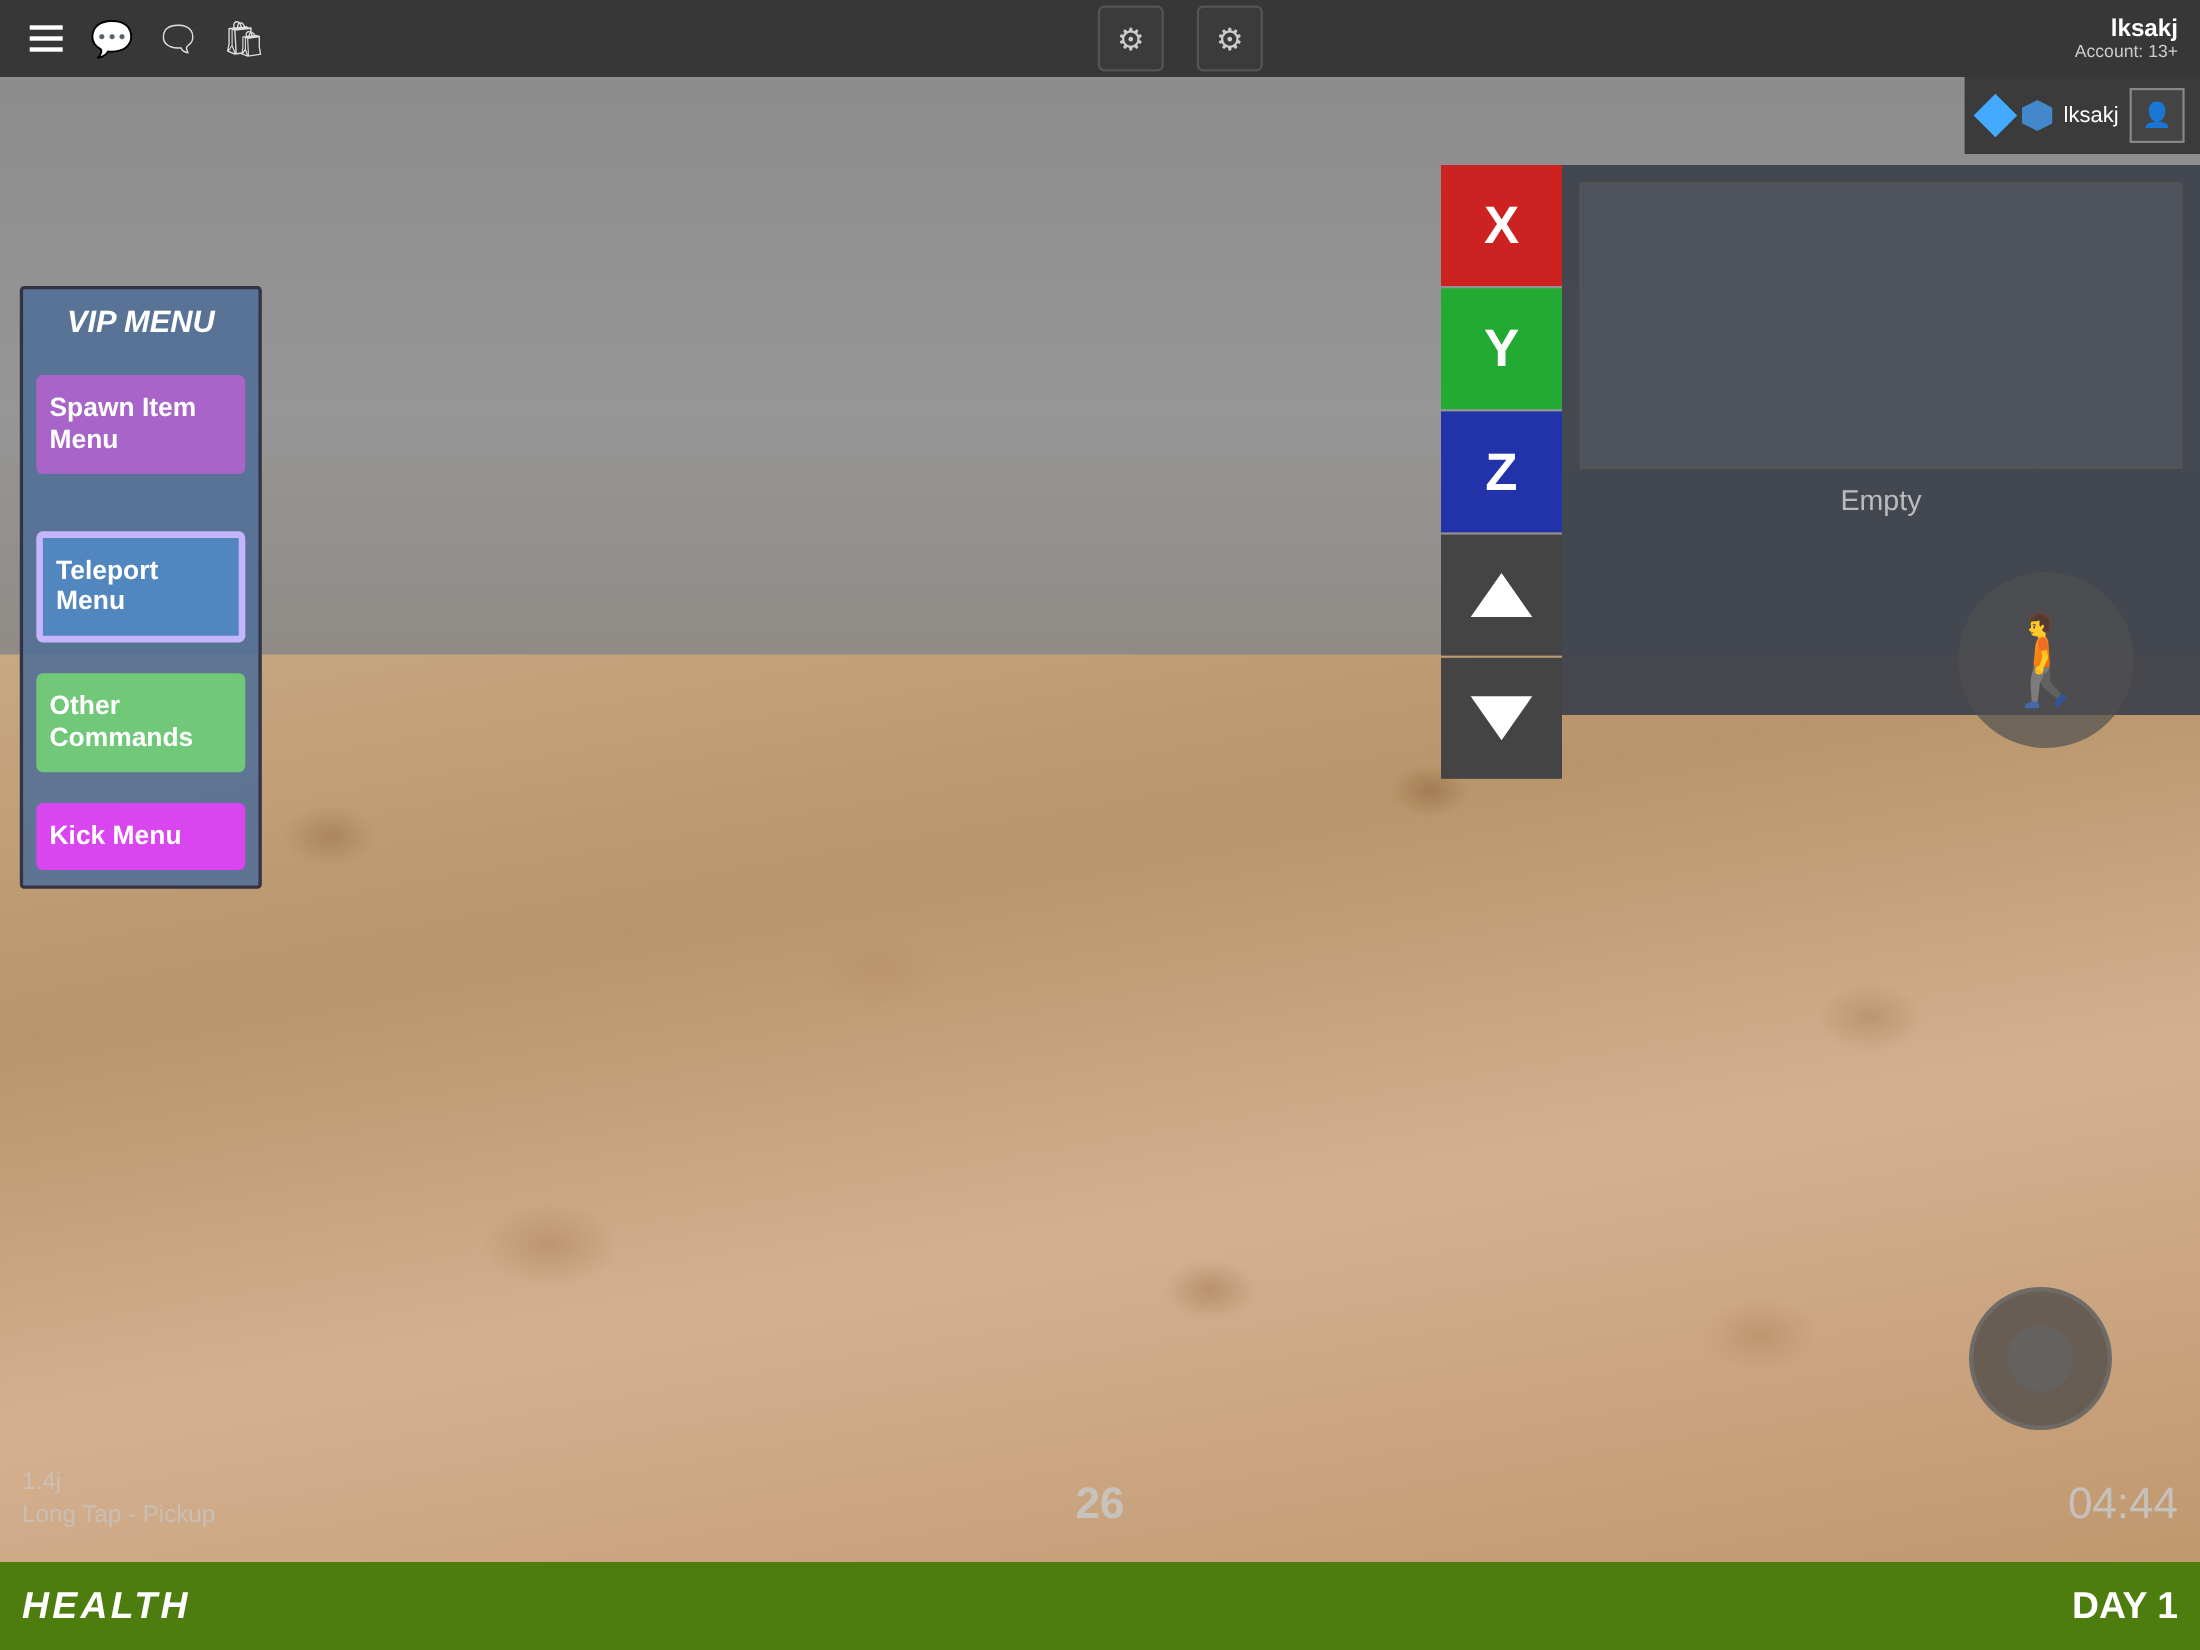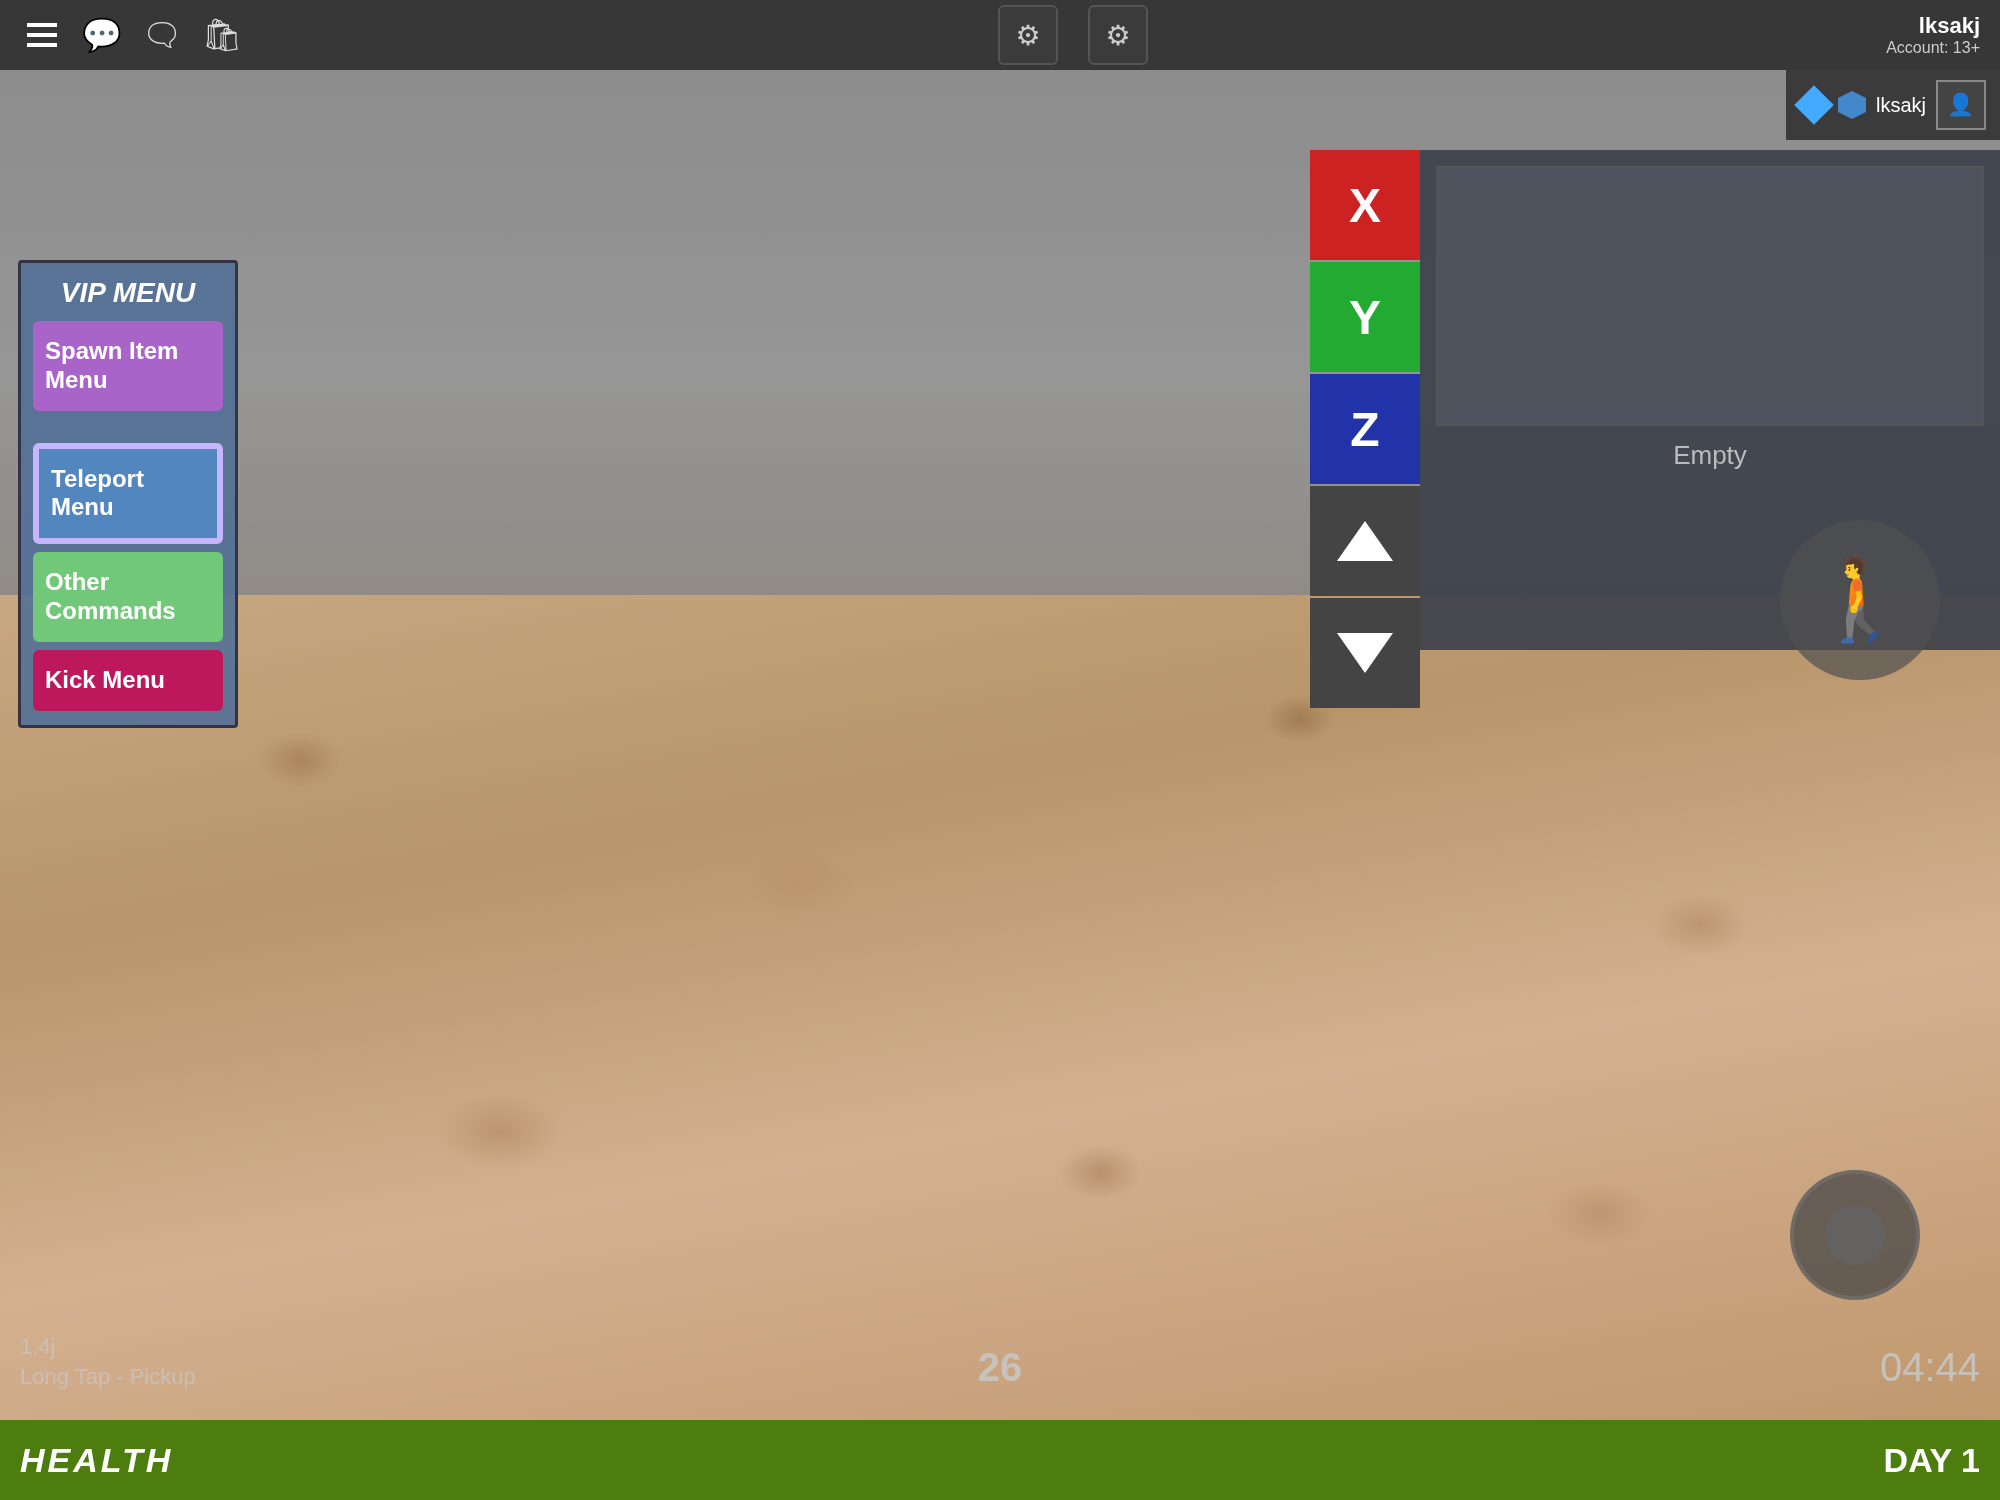--- a/index.html
+++ b/index.html
@@ -170,21 +170,21 @@
       position: absolute;
       top: 260px; left: 18px;
       width: 220px;
       background: rgba(80,110,150,0.88);
       border: 3px solid #334;
       border-radius: 4px;
       padding: 14px 12px;
       z-index: 100;
       display: flex;
       flex-direction: column;
-      gap: 8px;
+      gap: 28px;
     }
 
     #vip-menu-title {
       color: #fff;
       font-size: 28px;
       font-weight: bold;
       font-style: italic;
       text-align: center;
       margin-bottom: 4px;
     }
@@ -197,21 +197,21 @@
       font-weight: bold;
       color: #fff;
       text-align: left;
       cursor: pointer;
       line-height: 1.2;
     }
 
     .btn-spawn { background: #a864c8; }
     .btn-teleport { background: rgba(80,140,200,0.8); border: 6px solid #c4b5fd; margin-top: 24px; }
     .btn-other { background: #70c878; }
-    .btn-kick { background: #be185d; }
+    .btn-kick { background: #d946ef; }
 
     
     #controller-panel {
       position: absolute;
       right: 580px;
       top: 150px;
       display: flex;
       flex-direction: column;
       z-index: 100;
     }

